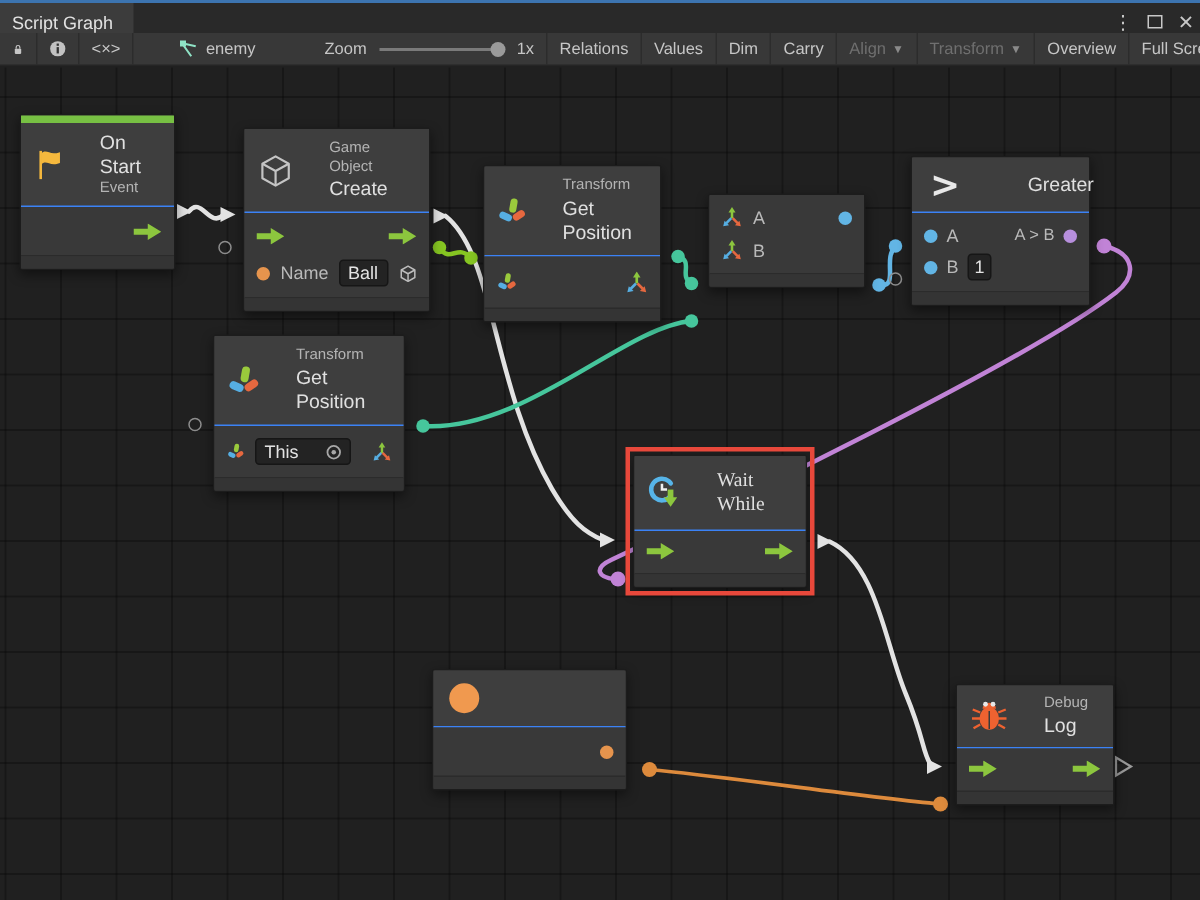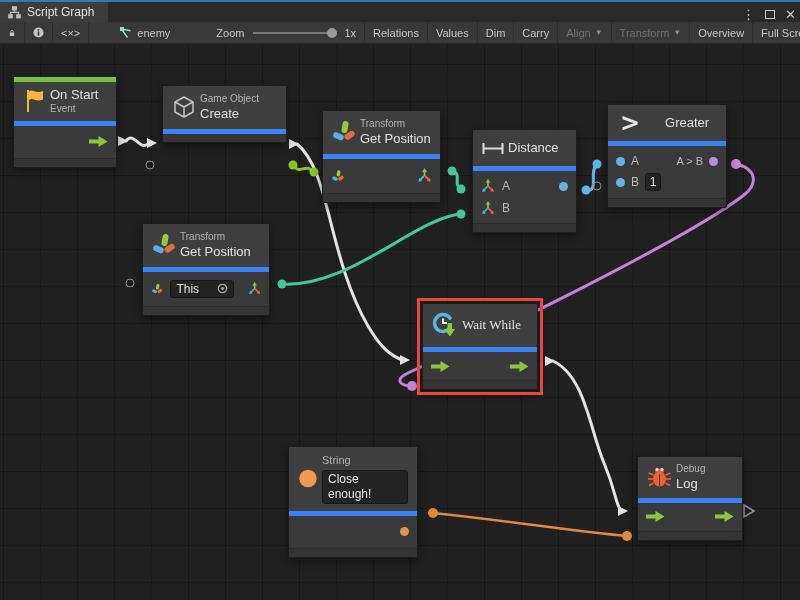--- a/index.html
+++ b/index.html
@@ -2,21 +2,21 @@
 <html><head>
 <meta charset="utf-8">
 <style>
   * { margin:0; padding:0; box-sizing:border-box; }
   html,body { width:800px; height:600px; background:#1f1f1f; font-family:"Liberation Sans", sans-serif; }
   #app { position:relative; width:800px; height:600px; overflow:hidden; background:#202020; }
 
   
   .top-accent { position:absolute; top:0; left:0; width:800px; height:2px; background:#3c74b0; }
   .tabbar { position:absolute; top:2px; left:0; width:800px; height:20px; background:#292929; display:flex; align-items:stretch; }
-  .tab { display:flex; align-items:center; gap:6px; background:#3c3c3c; padding:0 14px 0 8px; color:#e2e2e2; font-size:12px; }
+  .tab { display:flex; align-items:center; gap:6px; background:#3c3c3c; padding:0 14px 0 8px; color:#e2e2e2; font-size:12px;flex-direction:column; }
   .win-controls { position:absolute; right:4px; top:2px; height:20px; display:flex; align-items:center; gap:10px; color:#c8c8c8; }
   .win-controls .wc { font-size:13px; line-height:1; cursor:default; }
   .wc-box { width:10px; height:9px; border:1.5px solid #c8c8c8; }
 
   .toolbar { position:absolute; top:22px; left:0; width:800px; height:22px; background:#383838; border-bottom:1px solid #252525; display:flex; align-items:stretch; color:#c6c6c6; font-size:11px; }
   .tb-btn { display:flex; align-items:center; justify-content:center; padding:0 8px; border-right:1px solid #2c2c2c; white-space:nowrap; }
   .tb-btn.left-sep { border-left:1px solid #2c2c2c; }
   .tb-btn.disabled { color:#6f6f6f; }
   .tb-plain { display:flex; align-items:center; padding:0 8px; gap:5px; white-space:nowrap; }
   .tb-spacer { flex:1; }
@@ -36,21 +36,21 @@
   .w-lime  { stroke:#86c522; }
   .w-teal  { stroke:#46c69c; }
   .w-blue  { stroke:#62b5e5; }
   .w-purple{ stroke:#c183d6; }
   .w-orange{ stroke:#dd8a3c; stroke-width:2.5; }
   .cap-white { fill:#e3e3e3; }
 
   
   .node { position:absolute; background:#3e3e3e; border:1px solid #1c1c1c; border-radius:2px; color:#c9c9c9; box-shadow:0 3px 8px rgba(0,0,0,0.45); }
   .node-topbar { height:5px; background:#77c043; }
-  .node-header { display:flex; align-items:center; gap:4px; padding:7px 9px; background:#3e3e3e; border-bottom:5px solid #3b82f6; }
+  .node-header { display:flex; align-items:center; gap:24px; padding:7px 9px; background:#3e3e3e; border-bottom:1px solid #3b82f6; }
   .nh-titles { display:flex; flex-direction:column; line-height:1.25; }
   .nh-cat { font-size:10px; color:#b4b4b4; }
   .nh-main { font-size:13px; color:#e0e0e0; }
   .node-ports { background:#393939; padding:3px 8px; border-bottom:1px solid #2b2b2b; }
   .prow { display:flex; align-items:center; gap:7px; height:24px; font-size:12px; color:#b9b9b9; }
   .sp { flex:1; }
   .node-footer { height:8px; background:#343434; }
   .dot { width:9px; height:9px; border-radius:50%; flex:0 0 auto; }
   .dot-orange { background:#e6944d; }
   .dot-blue   { background:#62b5e5; }
@@ -241,20 +241,44 @@
           <g fill="none" stroke="#c4c4c4" stroke-width="1.5" stroke-linejoin="round">
             <path d="M12,2 L21,7 V17 L12,22 L3,17 V7 Z"></path>
             <path d="M3,7 L12,12 L21,7 M12,12 V22"></path>
           </g>
         </svg>
         <div class="nh-titles">
           <span class="nh-cat">Game Object</span>
           <span class="nh-main">Create</span>
         </div>
       </div>
+      <div class="node-ports">
+        <div class="prow">
+          <svg width="19" height="11" viewBox="0 0 19 11">
+            <path d="M0,3.5 h9.5 v-3.5 l9,5.5 l-9,5.5 v-3.5 h-9.5 z" fill="#8cc63e"></path>
+          </svg>
+          <span class="sp"></span>
+          <svg width="19" height="11" viewBox="0 0 19 11">
+            <path d="M0,3.5 h9.5 v-3.5 l9,5.5 l-9,5.5 v-3.5 h-9.5 z" fill="#8cc63e"></path>
+          </svg>
+        </div>
+        <div class="prow" style="height:26px;">
+          <span class="dot dot-orange"></span>
+          <span>Name</span>
+          <span class="field" style="width:38px">
+              <span>Ball</span>
+            </span>
+          <svg width="15" height="15" viewBox="0 0 24 24">
+            <g fill="none" stroke="#bdbdbd" stroke-width="2" stroke-linejoin="round">
+              <path d="M12,2 L21,7 V17 L12,22 L3,17 V7 Z"></path>
+              <path d="M3,7 L12,12 L21,7 M12,12 V22"></path>
+            </g>
+          </svg>
+        </div>
+      </div>
       <div class="node-footer"></div>
     </div>
 
     <div class="node" style="left:322px; top:65px; width:119px;">
       <div class="node-header">
         <svg width="24" height="24" viewBox="0 0 24 24">
           <rect x="10" y="1" width="6" height="12" rx="3" fill="#9aca3c" transform="rotate(10 13 7)"></rect>
           <rect x="1" y="13" width="11" height="6" rx="3" fill="#56aee2" transform="rotate(24 6 16)"></rect>
           <rect x="12" y="12" width="11" height="6" rx="3" fill="#e6683f" transform="rotate(-34 18 15)"></rect>
         </svg>
@@ -318,32 +342,20 @@
             <polygon points="1.2,13.8 2.2,9.8 5.4,13" fill="#56aee2"></polygon>
             <line x1="8" y1="8" x2="11.5" y2="11.5" stroke="#e6683f" stroke-width="1.8"></line>
             <polygon points="13.8,13.8 9.6,13 12.8,9.8" fill="#e6683f"></polygon>
           </svg>
         </div>
       </div>
       <div class="node-footer"></div>
     </div>
 
     <div class="node" style="left:472px; top:84px; width:105px;">
-      <div class="node-header" style="padding:10px 9px;">
-        <svg width="22" height="13" viewBox="0 0 22 13">
-          <g stroke="#dcdcdc" stroke-width="2">
-            <line x1="1.5" y1="1" x2="1.5" y2="12"></line>
-            <line x1="20.5" y1="1" x2="20.5" y2="12"></line>
-            <line x1="1.5" y1="6.5" x2="20.5" y2="6.5"></line>
-          </g>
-        </svg>
-        <div class="nh-titles">
-          <span class="nh-main">Distance</span>
-        </div>
-      </div>
       <div class="node-ports" style="padding:4px 8px;">
         <div class="prow" style="height:22px;">
           <svg width="14" height="14" viewBox="0 0 15 15">
             <line x1="7.5" y1="8" x2="7.5" y2="3" stroke="#8cc63e" stroke-width="1.8"></line>
             <polygon points="7.5,0 10,4 5,4" fill="#8cc63e"></polygon>
             <line x1="7" y1="8" x2="3.5" y2="11.5" stroke="#56aee2" stroke-width="1.8"></line>
             <polygon points="1.2,13.8 2.2,9.8 5.4,13" fill="#56aee2"></polygon>
             <line x1="8" y1="8" x2="11.5" y2="11.5" stroke="#e6683f" stroke-width="1.8"></line>
             <polygon points="13.8,13.8 9.6,13 12.8,9.8" fill="#e6683f"></polygon>
           </svg>
@@ -417,26 +429,20 @@
         </div>
       </div>
       <div class="node-footer"></div>
     </div>
 
     <div class="node" style="left:288px; top:401px; width:130px;">
       <div class="node-header" style="padding:7px 9px;">
         <svg width="23" height="23" viewBox="0 0 23 23">
           <circle cx="11.5" cy="11.5" r="10" fill="#f0994f"></circle>
         </svg>
-        <div class="nh-titles" style="gap:2px;">
-          <span class="nh-cat" style="font-size:11px;">String</span>
-          <span class="field" style="width:86px;">
-              <span>Close enough!</span>
-            </span>
-        </div>
       </div>
       <div class="node-ports">
         <div class="prow" style="height:26px;">
           <span class="sp"></span>
           <span class="dot dot-orange"></span>
         </div>
       </div>
       <div class="node-footer"></div>
     </div>
 

